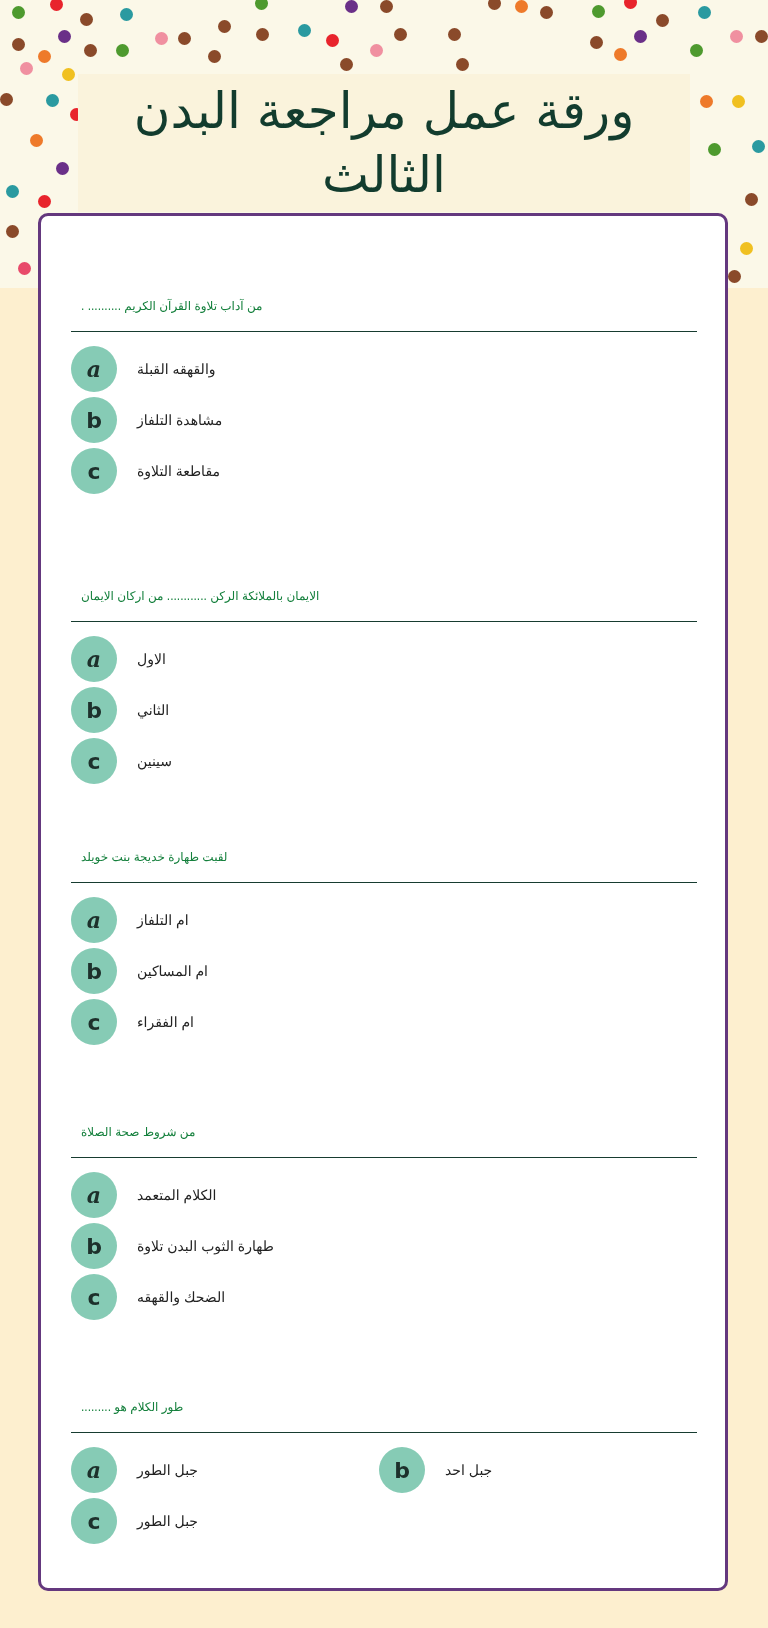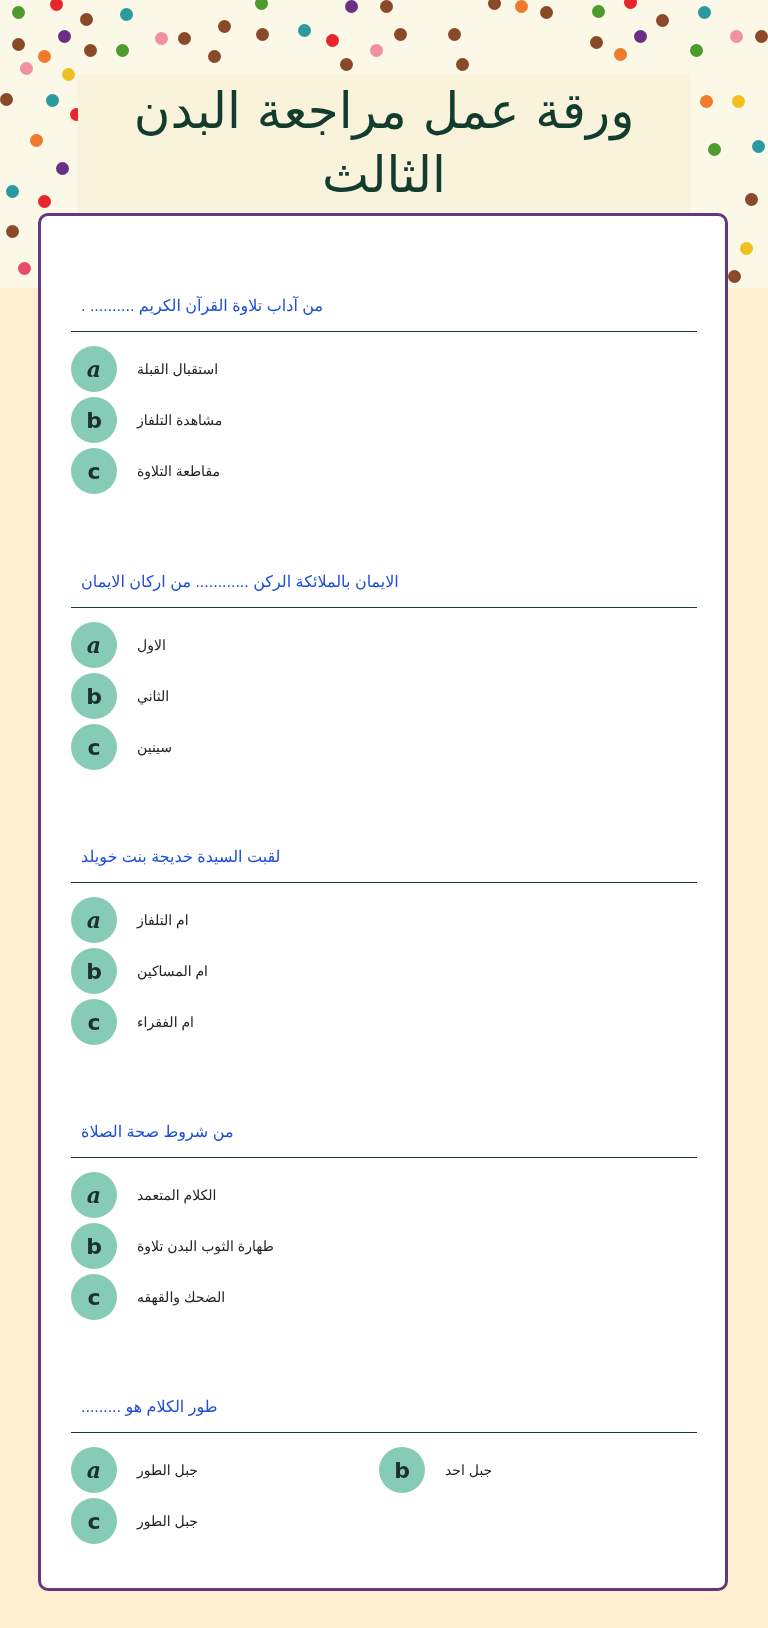--- a/index.html
+++ b/index.html
@@ -24,21 +24,21 @@
     font-size:50px; line-height:64px; color:#123c2e; font-weight:normal;
     width:560px;
   }
   .card {
     position:absolute; left:38px; top:213px; width:690px; height:1378px;
     background:#fff; border:3px solid #64387e; border-radius:10px;
     box-sizing:border-box;
   }
   .question { position:absolute; left:30px; width:626px; }
   .q-text {
-    height:52px; line-height:52px; font-size:16px; color:#1d4ed8;
+    height:52px; line-height:52px; font-size:12px; color:#15803d;
     border-bottom:1px solid #173c30; direction:rtl; text-align:left;
     padding:0 10px; box-sizing:border-box; white-space:nowrap;
   }
   .q-text span { unicode-bidi:plaintext; display:inline-block; }
   .options { position:relative; margin-top:14px; }
   .option { position:absolute; height:46px; display:flex; align-items:center; width:300px; }
   .bubble {
     width:46px; height:46px; border-radius:50%; background:#86cbb5;
     color:#1d302b; font-weight:bold; font-size:22px;
     display:flex; align-items:center; justify-content:center;
@@ -114,53 +114,53 @@
   <h1 class="title">ورقة عمل مراجعة البدن الثالث</h1>
 </div>
 
 <div class="card">
 
   <div class="question" style="top:64px">
     <div class="q-text"><span>من آداب تلاوة القرآن الكريم .......... .</span></div>
     <div class="options">
       <div class="option" style="top:0">
         <div class="bubble a">a</div>
-        <div class="opt-label">استقبال القبلة</div>
+        <div class="opt-label">والقهقه القبلة</div>
       </div>
       <div class="option" style="top:51px">
         <div class="bubble">b</div>
         <div class="opt-label">مشاهدة التلفاز</div>
       </div>
       <div class="option" style="top:102px">
         <div class="bubble">c</div>
         <div class="opt-label">مقاطعة التلاوة</div>
       </div>
     </div>
   </div>
 
-  <div class="question" style="top:340px">
+  <div class="question" style="top:354px">
     <div class="q-text"><span>الايمان بالملائكة الركن ............ من اركان الايمان</span></div>
     <div class="options">
       <div class="option" style="top:0">
         <div class="bubble a">a</div>
         <div class="opt-label">الاول</div>
       </div>
       <div class="option" style="top:51px">
         <div class="bubble">b</div>
         <div class="opt-label">الثاني</div>
       </div>
       <div class="option" style="top:102px">
         <div class="bubble">c</div>
         <div class="opt-label">سينين</div>
       </div>
     </div>
   </div>
 
   <div class="question" style="top:615px">
-    <div class="q-text"><span>لقبت السيدة خديجة بنت خويلد</span></div>
+    <div class="q-text"><span>لقبت طهارة خديجة بنت خويلد</span></div>
     <div class="options">
       <div class="option" style="top:0">
         <div class="bubble a">a</div>
         <div class="opt-label">ام التلفاز</div>
       </div>
       <div class="option" style="top:51px">
         <div class="bubble">b</div>
         <div class="opt-label">ام المساكين</div>
       </div>
       <div class="option" style="top:102px">

